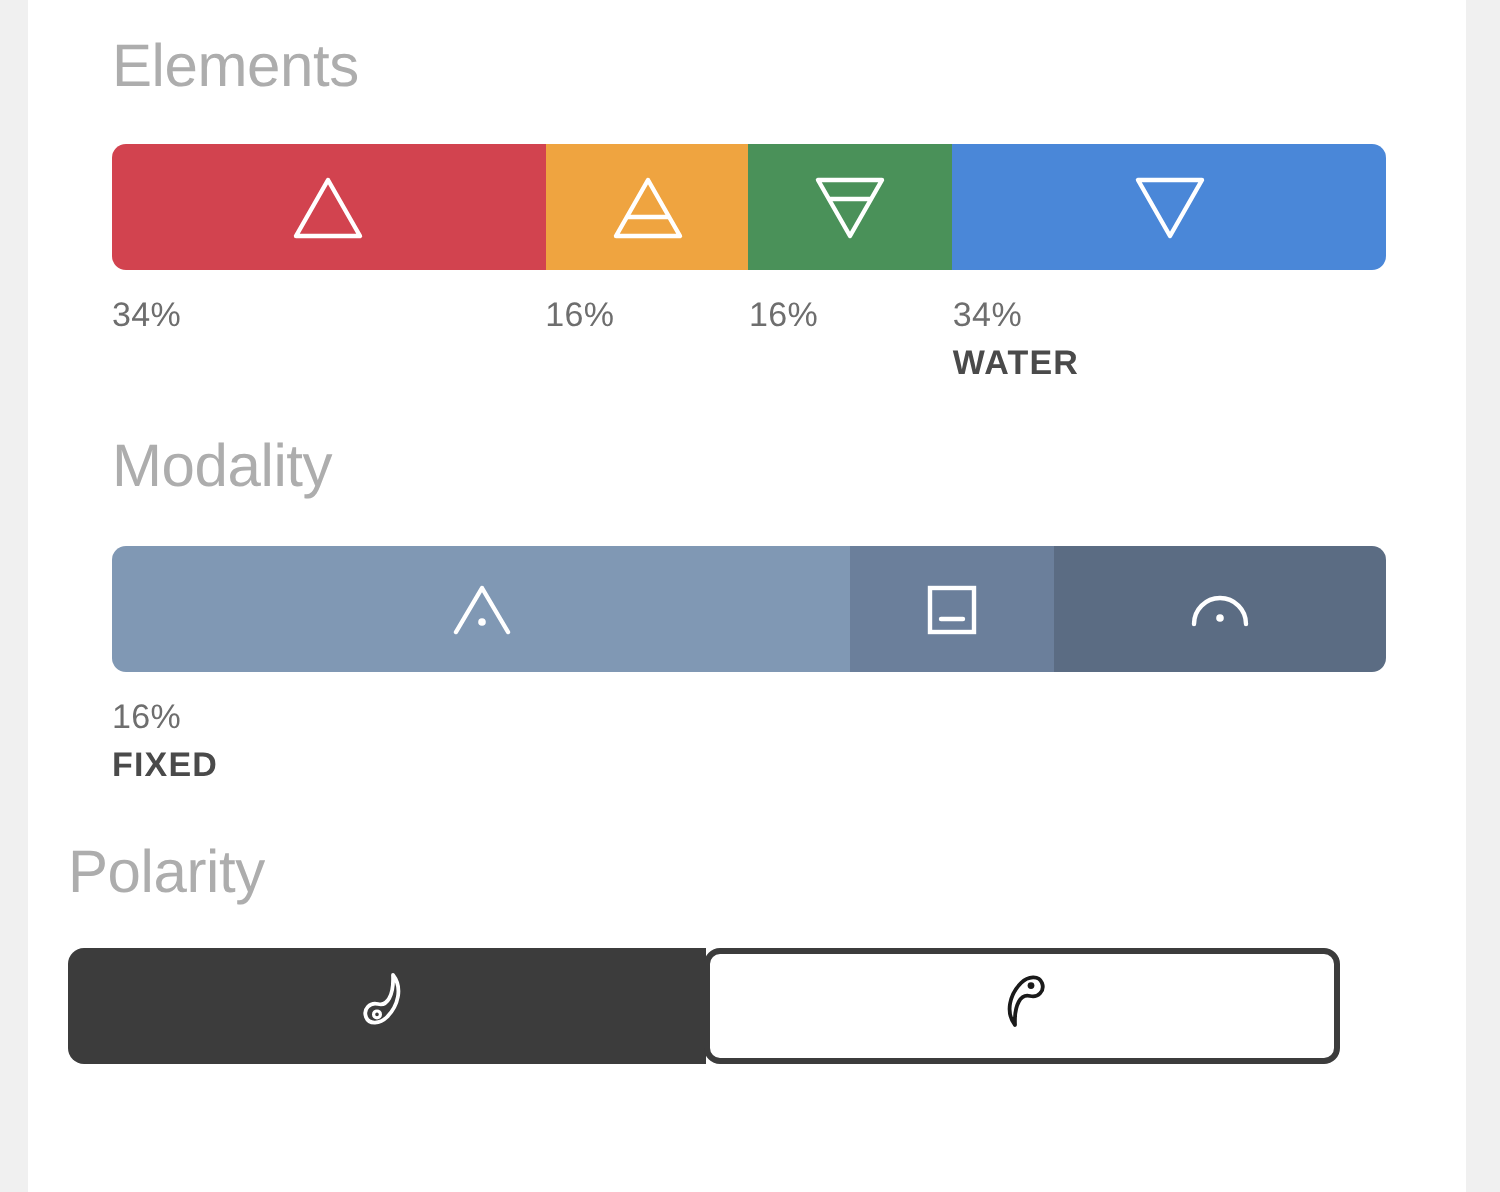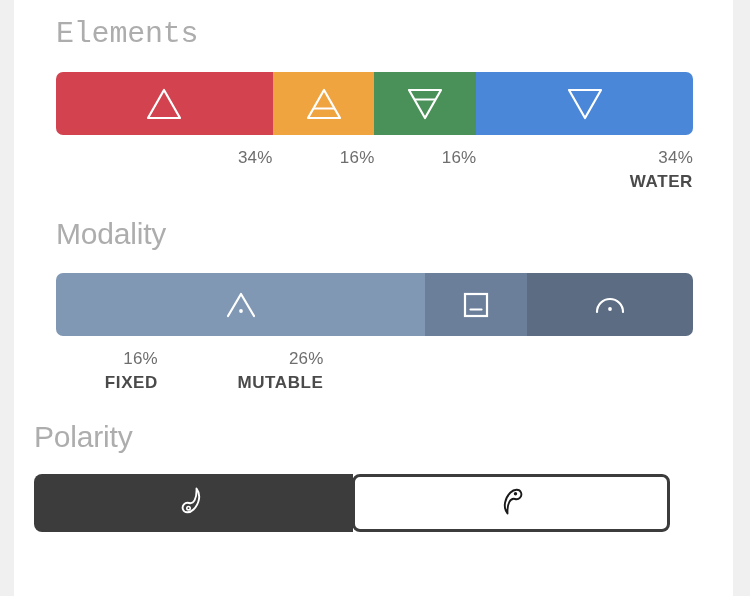--- a/index.html
+++ b/index.html
@@ -30,21 +30,21 @@
   .section-title {
     font-size: 30px;
     font-weight: 400;
     color: #adadad;
     letter-spacing: -0.2px;
     line-height: 1;
   }
 
   
   #elements-section { padding-top: 19px; }
-  #elements-section .section-title { margin-bottom: 23px; font-family: Liberation Mono, monospace; }
+  #elements-section .section-title { margin-bottom: 23px; }
 
   .bar {
     display: flex;
     width: 637px;
     height: 63px;
     border-radius: 7px;
     overflow: hidden;
   }
 
   .bar-segment {
@@ -55,21 +55,21 @@
 
   .bar-segment svg { display: block; }
 
   .legend {
     display: flex;
     width: 637px;
     margin-top: 11px;
   }
 
   .legend-cell {
-    text-align: right;
+    text-align: left;
     line-height: 1.42;
   }
 
   .legend-pct {
     font-size: 17px;
     font-weight: 400;
     color: #6e6e6e;
     letter-spacing: 0.2px;
   }
 
@@ -206,24 +206,20 @@
         </span>
       </div>
 
     </div>
 
     <div class="legend">
       <div class="legend-cell" id="leg-fixed" style="flex: 0 0 16%;">
         <div class="legend-pct">16%</div>
         <div class="legend-label">FIXED</div>
       </div>
-      <div class="legend-cell" id="leg-mutable" style="flex: 0 0 26%;">
-        <div class="legend-pct">26%</div>
-        <div class="legend-label">MUTABLE</div>
-      </div>
     </div>
   </div>
 
   <div class="section" id="polarity-section">
     <div class="section-title">Polarity</div>
 
     <div class="polarity-bar">
 
       <div class="polarity-half polarity-yin" id="seg-yin" style="flex: 0 0 50%; background: rgb(60, 60, 60);">
         <span>

